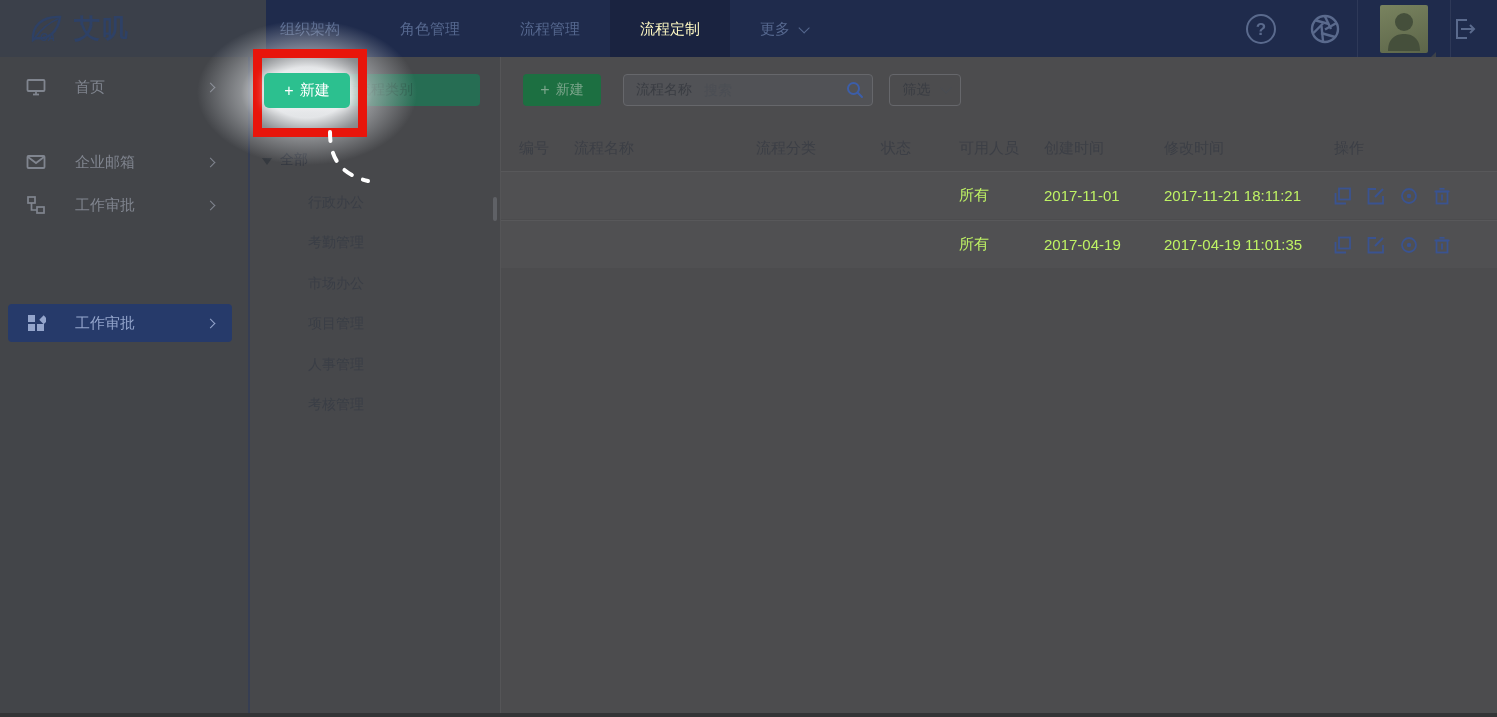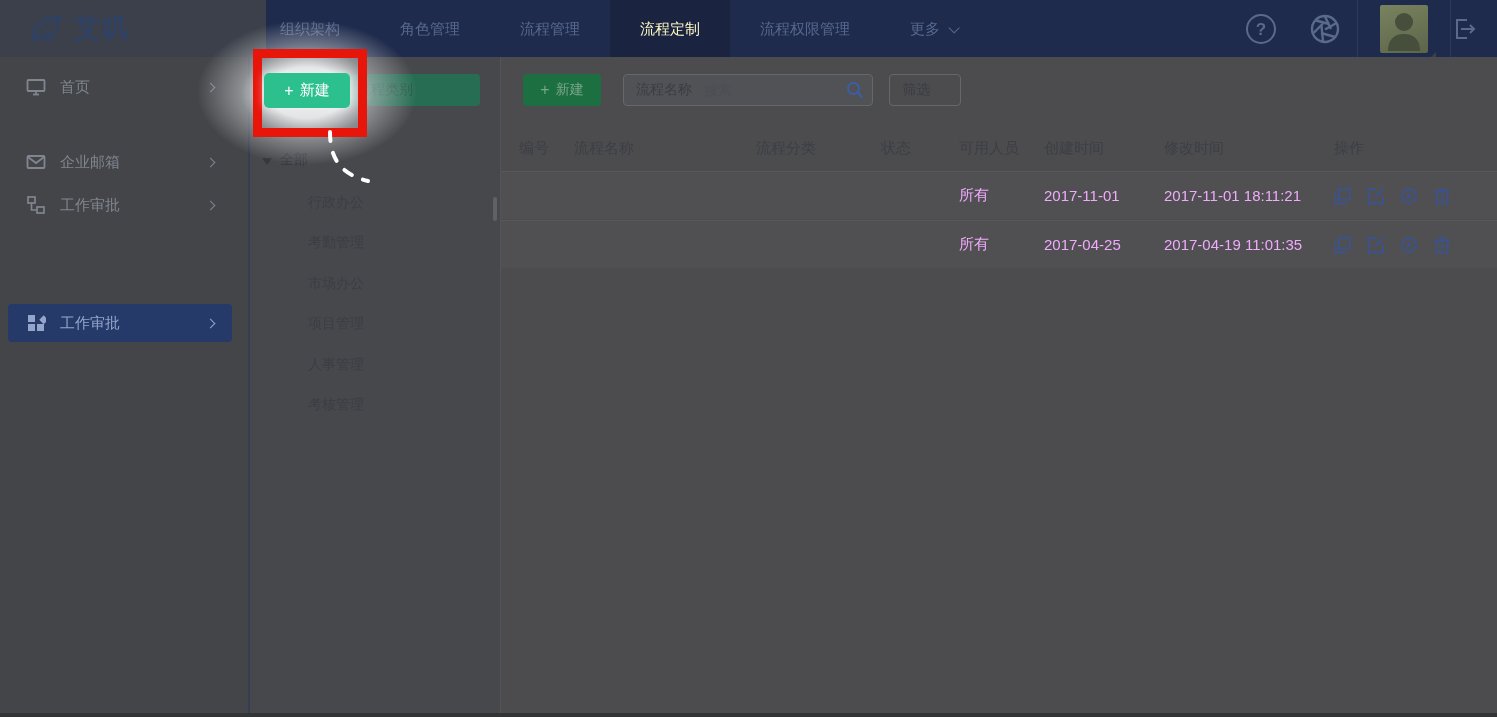--- a/index.html
+++ b/index.html
@@ -21,21 +21,21 @@
   .ta-sep { width:1px; height:57px; background:rgba(255,255,255,0.07); }
   .avatar-box { width:48px; height:48px; margin:0 22px; background:linear-gradient(160deg,#79835f,#5c6549); position:relative; border-radius:2px; }
   .avatar-box svg { position:absolute; inset:0; }
   .avatar-caret { position:absolute; right:-8px; bottom:-6px; width:0; height:0; border-left:7px solid transparent; border-bottom:7px solid #3c4148; }
   .logout-wrap { width:46px; height:57px; display:flex; align-items:center; justify-content:flex-start; color:#5a6a8d; }
 
   
   .sidebar { position:absolute; left:0; top:57px; width:250px; height:660px; background:#434549; border-right:2px solid #363e53; }
   .side-item { position:absolute; left:8px; width:224px; height:38px; display:flex; align-items:center; color:#80858f; font-size:15px; border-radius:4px; cursor:pointer; }
   .side-item .s-icon { width:20px; height:20px; margin-left:18px; margin-right:14px; flex:0 0 auto; }
-  .side-item .s-label { flex:1; }
+  .side-item .s-label { flex:1;margin-left:15px; }
   .side-item .chev { margin-right:18px; }
   .side-item.active { background:#263a6a; color:#94a5cc; }
   .chev { display:inline-block; width:7px; height:7px; border-right:1.6px solid currentColor; border-top:1.6px solid currentColor; transform:rotate(45deg); }
 
   
   .catpanel { position:absolute; left:250px; top:57px; width:250px; height:660px; background:#47484b; }
   .cat-banner { position:absolute; left:12px; top:17px; width:218px; height:32px; background:#266d53; border-radius:4px; color:#1e5642; font-size:14px; display:flex; align-items:center; justify-content:center; cursor:pointer; }
   .tree-root { position:absolute; left:12px; top:94px; display:flex; align-items:center; color:#333740; font-size:14px; cursor:pointer; }
   .tree-tri { width:0; height:0; border-left:5px solid transparent; border-right:5px solid transparent; border-top:7px solid #35393f; margin-right:8px; transform:translateY(1px); }
   .tree-item { position:absolute; left:58px; color:#3a3e46; font-size:14px; cursor:pointer; }
@@ -49,21 +49,21 @@
   .search-group { position:absolute; left:122px; top:17px; width:250px; height:32px; border:1px solid #66676b; border-radius:4px; background:#515256; display:flex; align-items:center; }
   .search-label { font-size:14px; color:#3a3d43; padding:0 12px; white-space:nowrap; cursor:pointer; }
   .search-input { flex:1; min-width:0; background:transparent; border:none; outline:none; font-size:14px; color:#3a3d43; font-family:inherit; }
   .search-input::placeholder { color:#4b4e54; opacity:1; }
   .search-btn { width:34px; height:30px; display:flex; align-items:center; justify-content:center; color:#3c5ea9; cursor:pointer; }
   .btn-filter { position:absolute; left:388px; top:17px; width:72px; height:32px; border:1px solid #66676b; border-radius:4px; color:#3a3d43; font-size:14px; display:flex; align-items:center; justify-content:center; cursor:pointer; background:transparent; }
   .btn-filter .caret-down { color:#4a4d53; margin-left:9px; }
 
   .grid { display:grid; grid-template-columns:55px 182px 125px 78px 85px 120px 170px 1fr; align-items:center; padding-left:18px; }
   .thead { position:absolute; left:0; top:68px; width:997px; height:46px; font-size:15px; color:#3c3f46; }
-  .trow { position:absolute; left:0; width:997px; height:48px; background:#505052; font-size:15px; color:#f0abfc; border-top:1px solid rgba(255,255,255,0.05); }
+  .trow { position:absolute; left:0; width:997px; height:48px; background:#505052; font-size:15px; color:#bef264; border-top:1px solid rgba(255,255,255,0.05); }
   .trow .cell { white-space:nowrap; }
   .actions { display:flex; gap:15px; align-items:center; color:#3a5390; }
   .act-icon { width:18px; height:18px; cursor:pointer; }
 
   
   .spot-glow { position:absolute; left:197px; top:20px; width:220px; height:145px; border-radius:50%;
     background:radial-gradient(closest-side, rgba(236,238,240,0.95) 35%, rgba(200,203,206,0.55) 60%, rgba(150,152,155,0) 100%); pointer-events:none; }
   .red-box { position:absolute; left:253px; top:49px; width:114px; height:88px; border:9px solid #e8150b; }
   .hl-btn { position:absolute; left:264px; top:73px; width:86px; height:35px; background:#2cc08f; border-radius:5px; color:#ffffff; font-size:15px; display:flex; align-items:center; justify-content:center; cursor:pointer; box-shadow:0 0 10px rgba(255,255,255,0.6); }
   .arc-svg { position:absolute; inset:0; pointer-events:none; }
@@ -82,21 +82,20 @@
         <text x="10" y="27" font-size="10" font-weight="bold" fill="#2e4166" font-style="italic">OA</text>
       </svg>
       <span class="logo-text">艾叽</span>
     </div>
 
     <div class="nav">
       <div class="nav-item">组织架构</div>
       <div class="nav-item">角色管理</div>
       <div class="nav-item">流程管理</div>
       <div class="nav-item active">流程定制</div>
-      <div class="nav-item">流程权限管理</div>
       <div class="nav-item"><span>更多</span><span class="caret-down"></span></div>
     </div>
 
     <div class="top-actions">
       <svg class="ta-icon" viewBox="0 0 32 32">
         <circle cx="16" cy="16" r="14" fill="none" stroke="currentColor" stroke-width="2"></circle>
         <text x="16" y="22" font-size="17" text-anchor="middle" fill="currentColor" font-weight="bold">?</text>
       </svg>
       <svg class="ta-icon" viewBox="0 0 32 32">
         <circle cx="16" cy="16" r="13" fill="none" stroke="currentColor" stroke-width="2.4"></circle>
@@ -215,21 +214,21 @@
       <span class="cell">操作</span>
     </div>
 
     <div class="trow grid" style="top:114px">
       <span class="cell"></span>
       <span class="cell"></span>
       <span class="cell"></span>
       <span class="cell"></span>
       <span class="cell">所有</span>
       <span class="cell">2017-11-01</span>
-      <span class="cell">2017-11-01 18:11:21</span>
+      <span class="cell">2017-11-21 18:11:21</span>
       <span class="cell actions">
         <svg class="act-icon" viewBox="0 0 18 18">
             <rect x="5" y="1.5" width="11" height="11" fill="none" stroke="currentColor" stroke-width="1.8"></rect>
             <path d="M12 16.5 L1.5 16.5 L1.5 6" fill="none" stroke="currentColor" stroke-width="1.8"></path>
           </svg>
         <svg class="act-icon" viewBox="0 0 18 18">
             <path d="M16 9 L16 16.5 L1.5 16.5 L1.5 2 L9 2" fill="none" stroke="currentColor" stroke-width="1.8"></path>
             <line x1="8" y1="10" x2="16" y2="2" stroke="currentColor" stroke-width="2"></line>
           </svg>
         <svg class="act-icon" viewBox="0 0 18 18">
@@ -244,21 +243,21 @@
           </svg>
       </span>
     </div>
 
     <div class="trow grid" style="top:163px">
       <span class="cell"></span>
       <span class="cell"></span>
       <span class="cell"></span>
       <span class="cell"></span>
       <span class="cell">所有</span>
-      <span class="cell">2017-04-25</span>
+      <span class="cell">2017-04-19</span>
       <span class="cell">2017-04-19 11:01:35</span>
       <span class="cell actions">
         <svg class="act-icon" viewBox="0 0 18 18">
             <rect x="5" y="1.5" width="11" height="11" fill="none" stroke="currentColor" stroke-width="1.8"></rect>
             <path d="M12 16.5 L1.5 16.5 L1.5 6" fill="none" stroke="currentColor" stroke-width="1.8"></path>
           </svg>
         <svg class="act-icon" viewBox="0 0 18 18">
             <path d="M16 9 L16 16.5 L1.5 16.5 L1.5 2 L9 2" fill="none" stroke="currentColor" stroke-width="1.8"></path>
             <line x1="8" y1="10" x2="16" y2="2" stroke="currentColor" stroke-width="2"></line>
           </svg>

